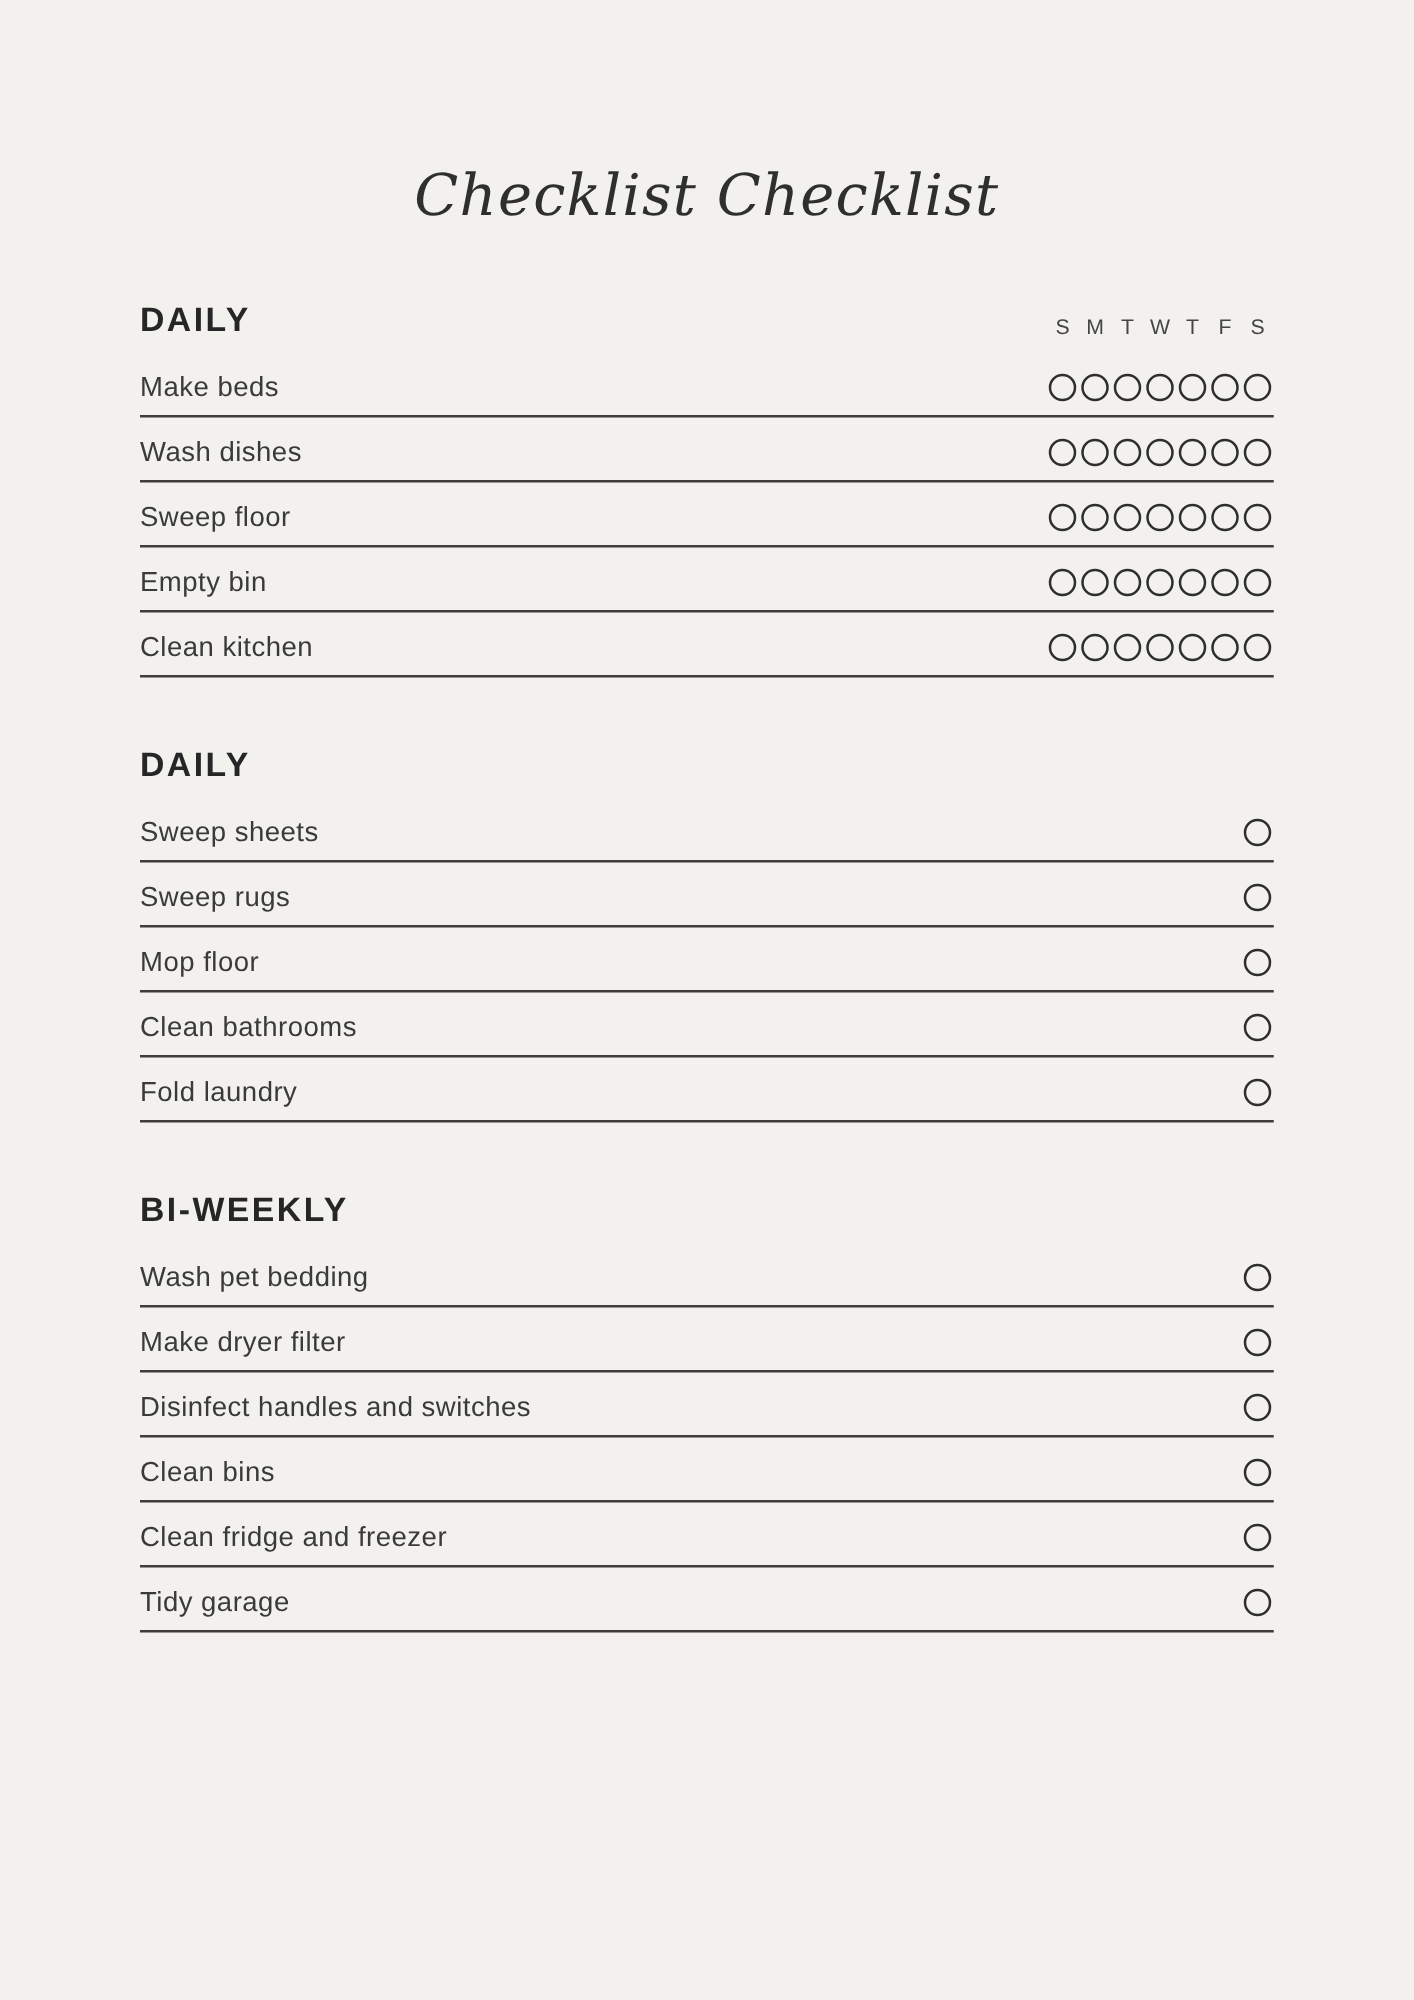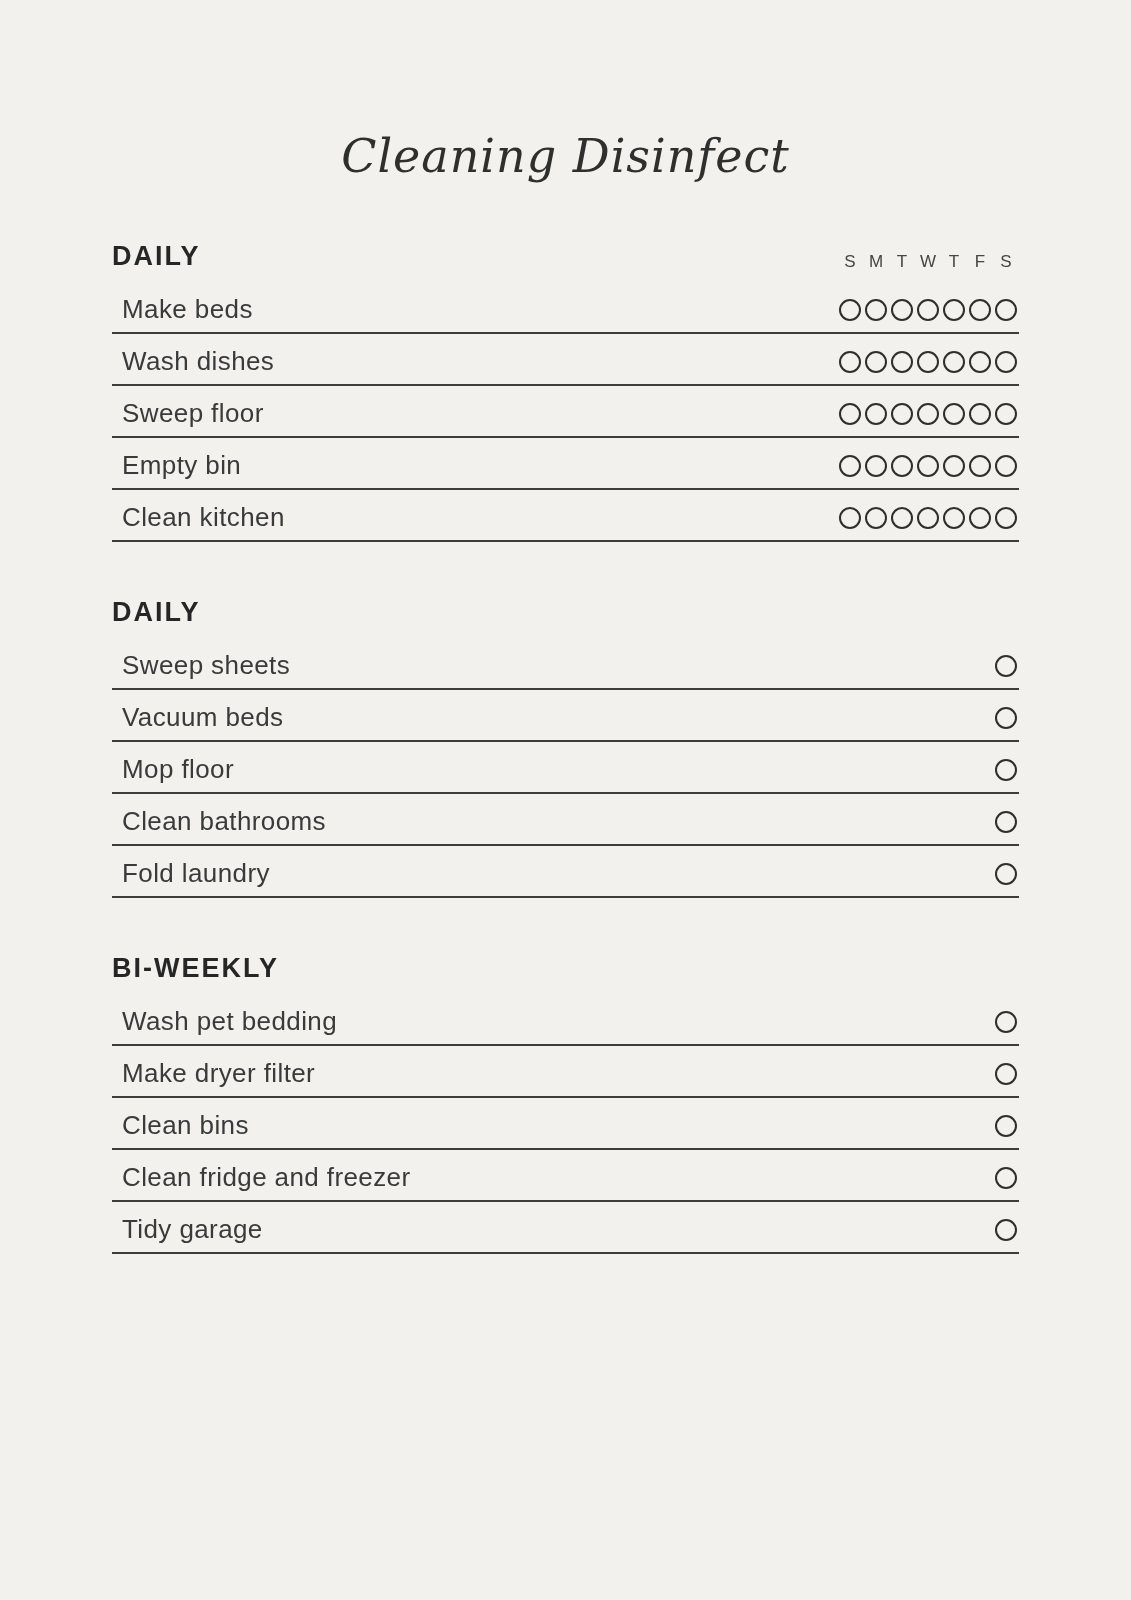--- a/index.html
+++ b/index.html
@@ -59,26 +59,25 @@
   }
   .row {
     height: 52px;
     display: flex;
     justify-content: space-between;
     align-items: center;
     border-bottom: 2px solid var(--line);
     padding-top: 5px;
   }
   .item-label {
-    font-size: 26px;
+    font-size: 22px;
     font-weight: 400;
     letter-spacing: 0.4px;
     color: var(--item);
     white-space: nowrap;
-    margin-left: 10px;
   }
   .circle-cells { display: flex; }
   .circle-cell {
     width: 26px;
     display: flex;
     justify-content: center;
     align-items: center;
   }
   .circle {
     width: 22px;
@@ -86,21 +85,21 @@
     border: 2px solid var(--circle);
     border-radius: 50%;
     background: transparent;
     display: inline-block;
   }
 </style>
 </head>
 <body>
 
 <div class="page">
-  <h1 class="title">Cleaning Disinfect</h1>
+  <h1 class="title">Checklist Checklist</h1>
   <div id="sections">
       <section class="section">
         <div class="section-header">
           <h2 class="section-label">DAILY</h2>
           <div class="day-cells">
             <span class="day-cell">S</span>
             <span class="day-cell">M</span>
             <span class="day-cell">T</span>
             <span class="day-cell">W</span>
             <span class="day-cell">T</span>
@@ -245,21 +244,21 @@
         </div>
         <div class="row">
           <span class="item-label">Sweep sheets</span>
           <div class="circle-cells">
             <span class="circle-cell">
               <span class="circle"></span>
             </span>
           </div>
         </div>
         <div class="row">
-          <span class="item-label">Vacuum beds</span>
+          <span class="item-label">Sweep rugs</span>
           <div class="circle-cells">
             <span class="circle-cell">
               <span class="circle"></span>
             </span>
           </div>
         </div>
         <div class="row">
           <span class="item-label">Mop floor</span>
           <div class="circle-cells">
             <span class="circle-cell">
@@ -291,20 +290,28 @@
         <div class="row">
           <span class="item-label">Wash pet bedding</span>
           <div class="circle-cells">
             <span class="circle-cell">
               <span class="circle"></span>
             </span>
           </div>
         </div>
         <div class="row">
           <span class="item-label">Make dryer filter</span>
+          <div class="circle-cells">
+            <span class="circle-cell">
+              <span class="circle"></span>
+            </span>
+          </div>
+        </div>
+        <div class="row">
+          <span class="item-label">Disinfect handles and switches</span>
           <div class="circle-cells">
             <span class="circle-cell">
               <span class="circle"></span>
             </span>
           </div>
         </div>
         <div class="row">
           <span class="item-label">Clean bins</span>
           <div class="circle-cells">
             <span class="circle-cell">

